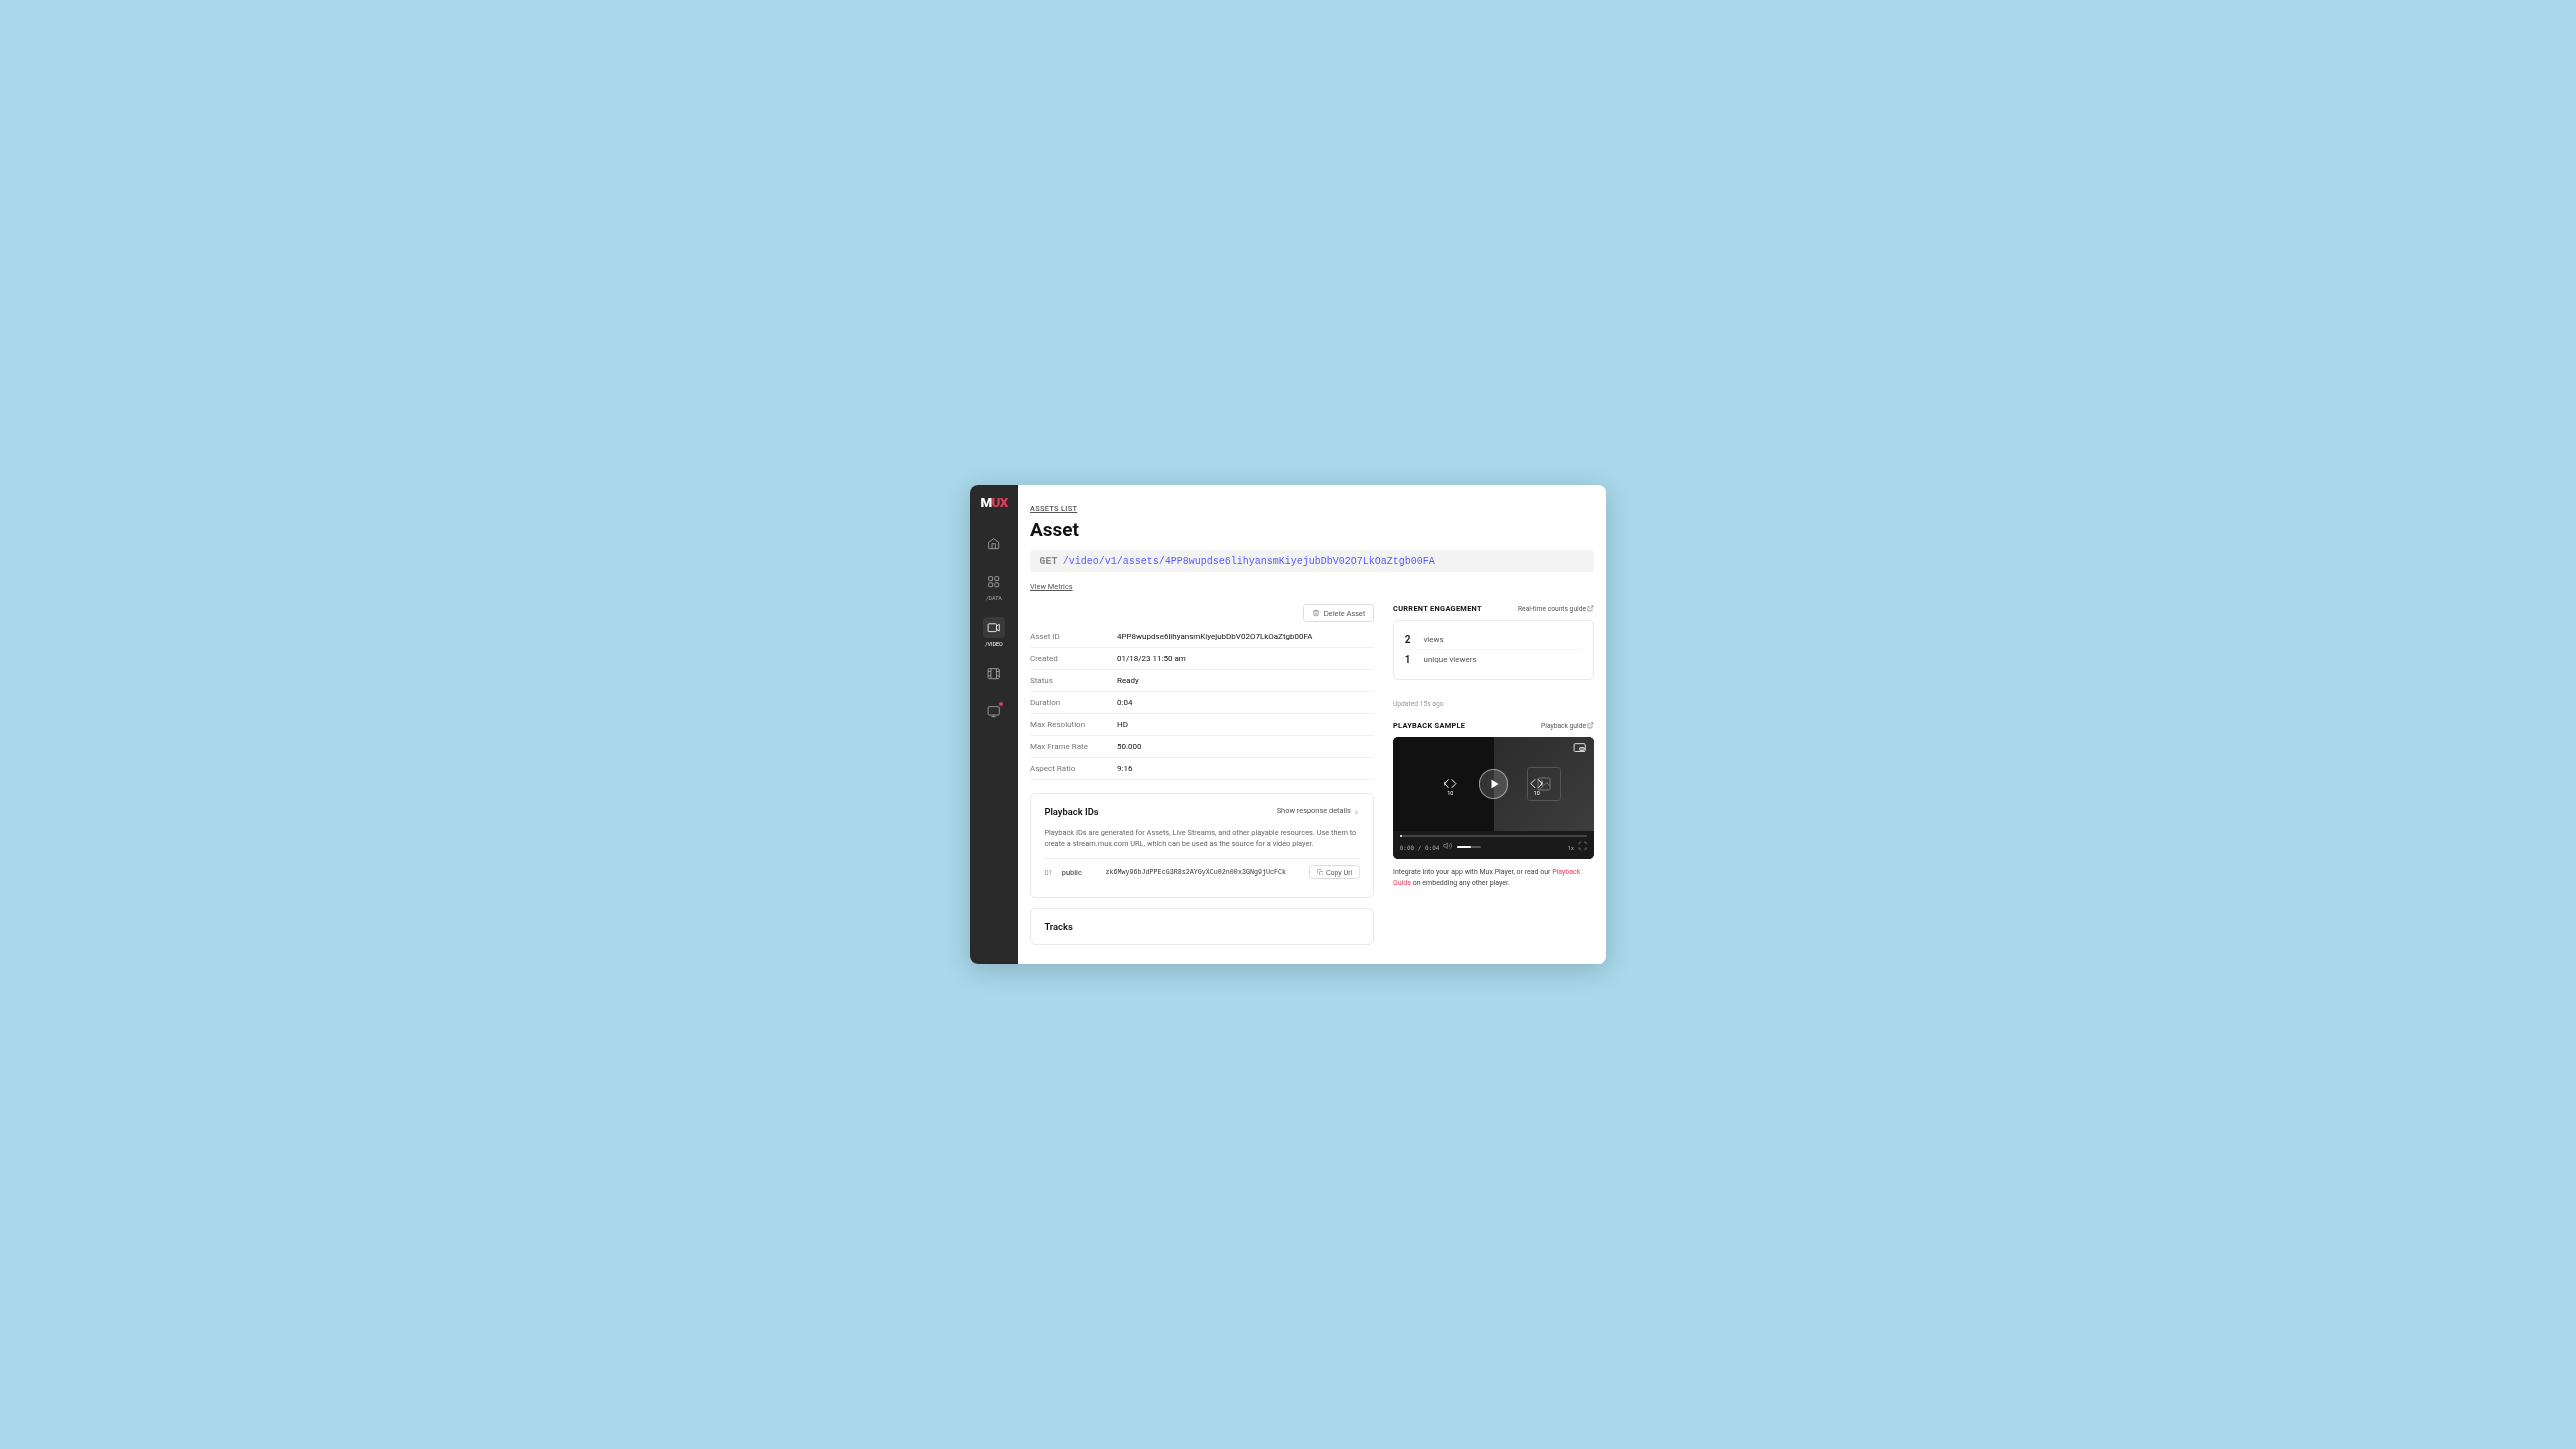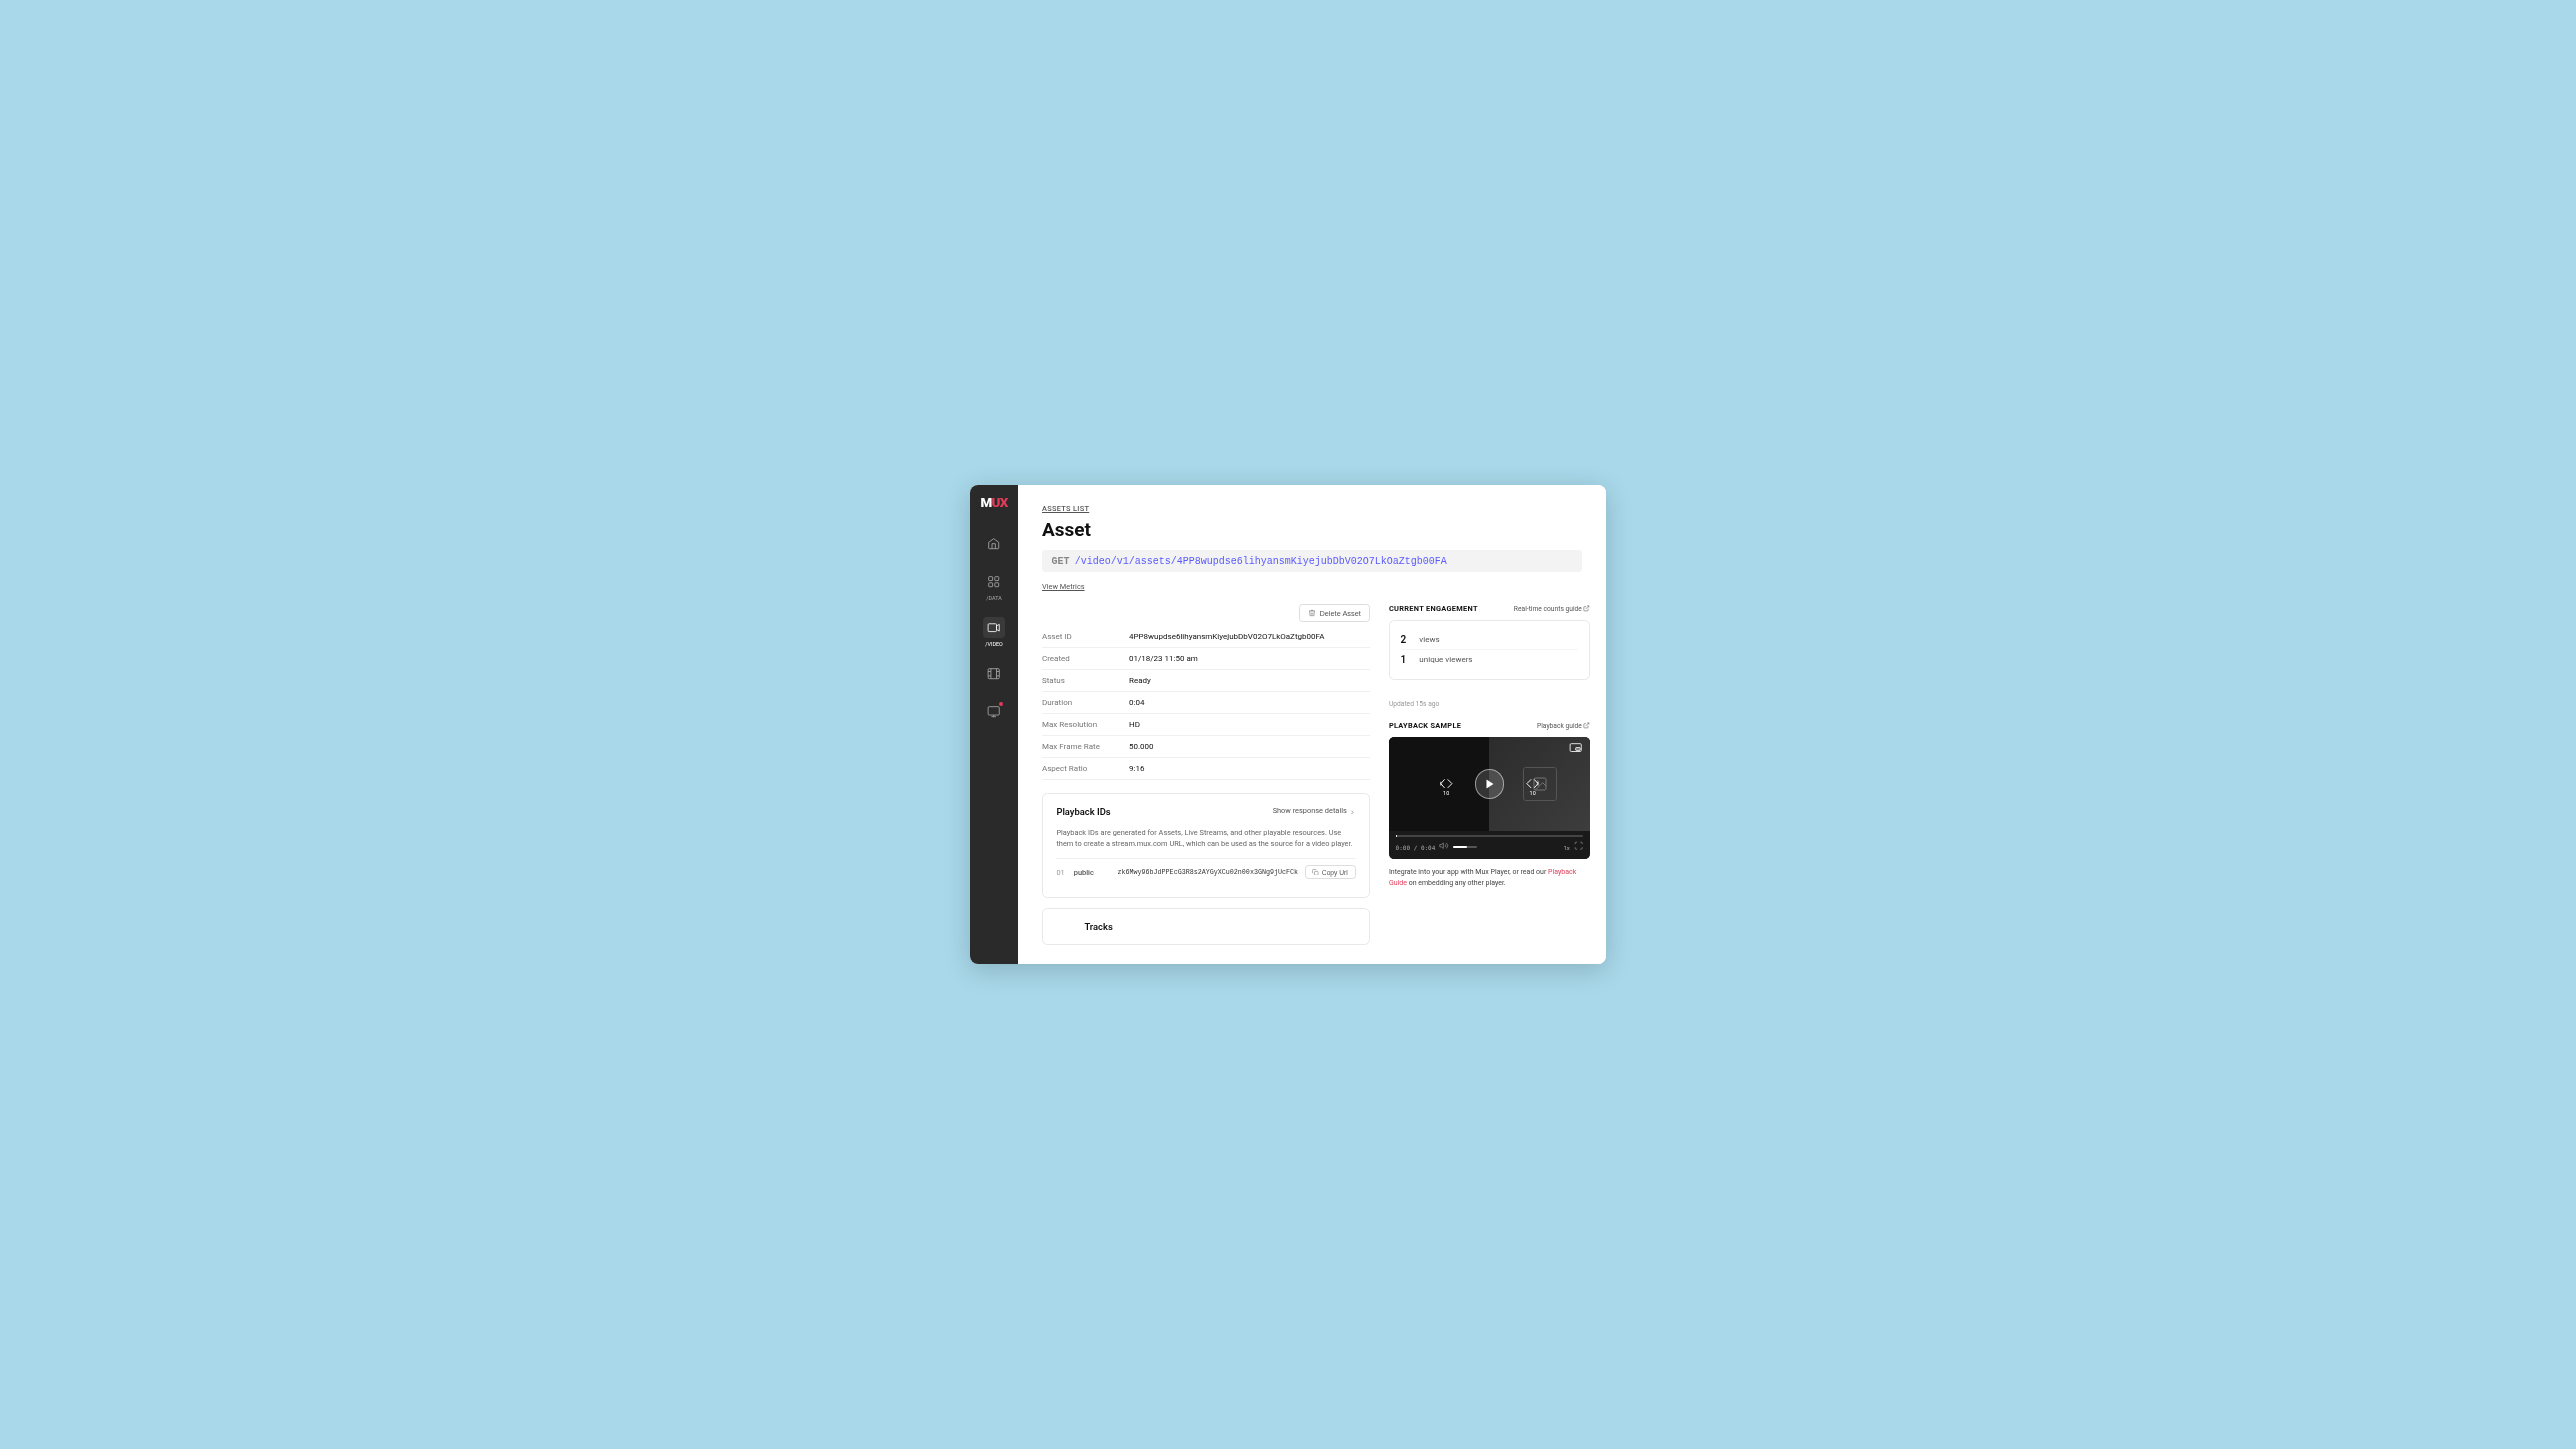--- a/index.html
+++ b/index.html
@@ -78,21 +78,21 @@
     }
     .sidebar-label {
       font-size: 5.4px;
       text-align: center;
     }
     
     .main-content {
       flex: 1;
       background: #fff;
       overflow-y: auto;
-      padding: 19px 24px;
+      padding: 19px 12px;
     }
     .breadcrumb {
       font-size: 7.4px;
       color: #555;
       text-transform: uppercase;
       letter-spacing: 0.3px;
       margin-bottom: 5.4px;
       font-weight: 500;
       text-decoration: underline;
       cursor: pointer;
@@ -249,21 +249,20 @@
     
     .tracks-section {
       border: 0.7px solid #e8e8e8;
       border-radius: 5.4px;
       padding: 12px 13.4px;
     }
     .tracks-title {
       font-size: 9.4px;
       font-weight: 600;
       color: #111;
-      margin-left: 28px;
     }
     
     .right-col {}
     .engagement-section {
       margin-bottom: 13.4px;
     }
     .section-header {
       display: flex;
       align-items: center;
       justify-content: space-between;

